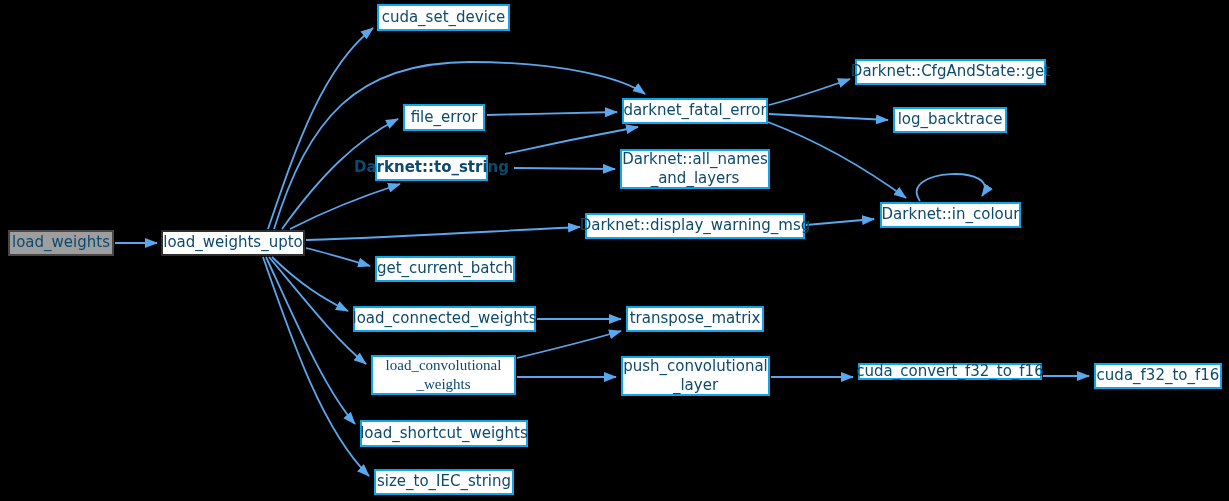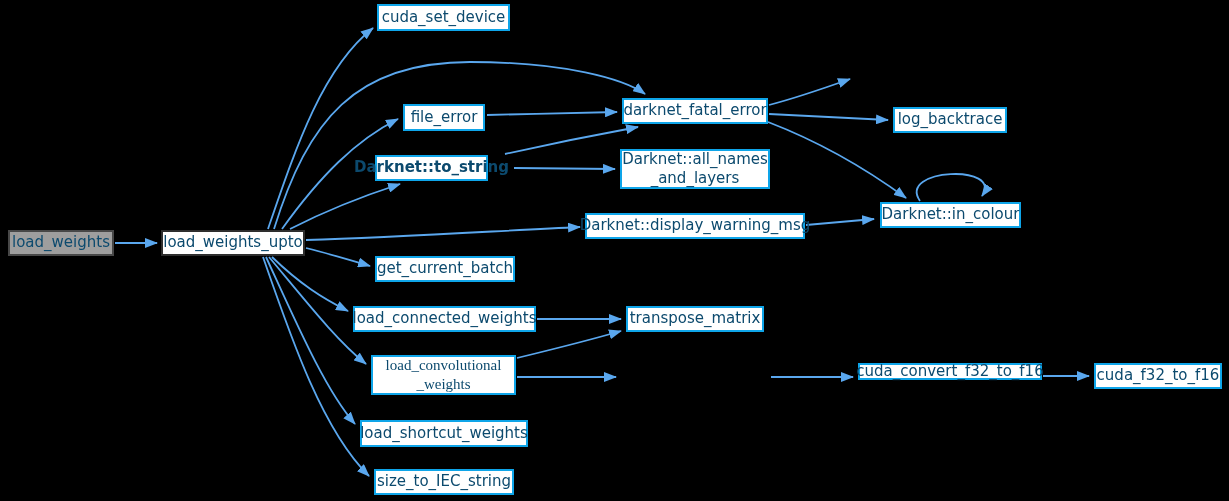--- a/index.html
+++ b/index.html
@@ -66,28 +66,31 @@
     <path class="edge" marker-end="url(#arrow)" d="M771,377 L853,377"></path>
     <path class="edge" marker-end="url(#arrow)" d="M1043,376 L1089,376"></path>
   </svg>
 
   <div class="node focus" style="left:8px;top:230px;width:106px;height:26px;">load_weights</div>
   <div class="node current" style="left:161px;top:230px;width:144px;height:26px;text-align:center;">load_weights_upto</div>
   <div class="node" style="left:377px;top:4px;width:133px;height:27px;">cuda_set_device</div>
   <div class="node" style="left:403px;top:104px;width:82px;height:27px;">file_error</div>
   <div class="node" style="left:375px;top:155px;width:113px;height:26px;font-weight:bold;">Darknet::to_string</div>
   <div class="node" style="left:622px;top:98px;width:146px;height:26px;">darknet_fatal_error</div>
+  <div class="node" style="left:855px;top:59px;width:191px;height:26px;">Darknet::CfgAndState::get</div>
   <div class="node" style="left:893px;top:107px;width:114px;height:26px;text-align:right;">log_backtrace</div>
   <div class="node" style="left:620px;top:149px;width:150px;height:40px;">Darknet::all_names
 _and_layers</div>
   <div class="node" style="left:585px;top:213px;width:220px;height:26px;">Darknet::display_warning_msg</div>
   <div class="node" style="left:880px;top:202px;width:141px;height:26px;">Darknet::in_colour</div>
   <div class="node" style="left:375px;top:256px;width:140px;height:26px;">get_current_batch</div>
   <div class="node" style="left:353px;top:306px;width:183px;height:26px;">load_connected_weights</div>
   <div class="node" style="left:626px;top:306px;width:138px;height:26px;">transpose_matrix</div>
   <div class="node" style="left:371px;top:355px;width:145px;height:40px;font-family:Liberation Serif, serif;">load_convolutional
 _weights</div>
+  <div class="node" style="left:621px;top:356px;width:149px;height:40px;">push_convolutional
+_layer</div>
   <div class="node" style="left:858px;top:363px;width:184px;height:17px;">cuda_convert_f32_to_f16</div>
   <div class="node" style="left:1094px;top:363px;width:128px;height:26px;">cuda_f32_to_f16</div>
   <div class="node" style="left:360px;top:420px;width:168px;height:27px;">load_shortcut_weights</div>
   <div class="node" style="left:374px;top:469px;width:140px;height:26px;">size_to_IEC_string</div>
 
 </div>
 
 </body></html>

